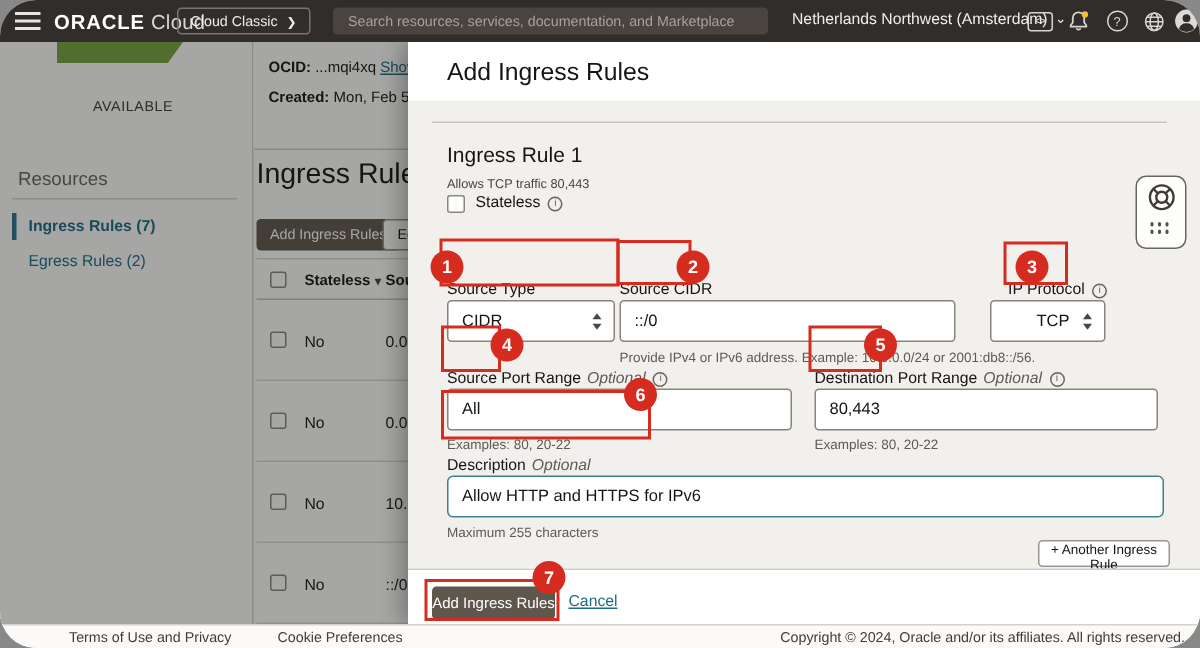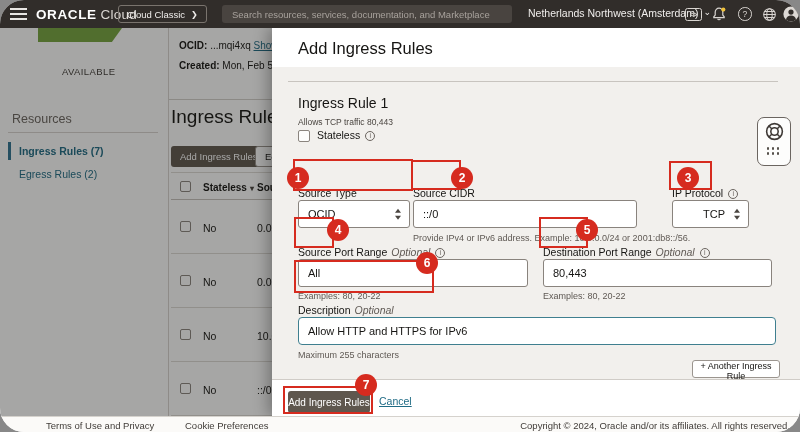--- a/index.html
+++ b/index.html
@@ -206,28 +206,28 @@
       <div class="rule-head">Ingress Rule 1</div>
       <div class="rule-note">Allows TCP traffic 80,443</div>
       <span class="chk"></span>
       <div class="chk-lbl"><span>Stateless</span><span class="info">i</span></div>
 
       <div class="f-lbl" style="left:26px; top:120px;">Source Type</div>
       <div class="f-lbl" style="left:141px; top:120px;">Source CIDR</div>
       <div class="f-lbl" style="left:400px; top:120px;"><span>IP Protocol</span><span class="info">i</span></div>
 
       <div class="fld" style="left:26px; top:133px; width:112px;">
-          <span>OCID</span>
+          <span>CIDR</span>
           <span class="spin">
             <i class="up"></i>
             <i class="dn"></i>
           </span>
         </div>
       <input class="inp" style="left: 141px; top: 133px; width: 224px;" value="::/0">
-      <div class="fld" style="left:400px; top:133px; width:77px;padding-left:30px;">
+      <div class="fld" style="left:388px; top:133px; width:77px;padding-left:30px;">
           <span>TCP</span>
           <span class="spin">
             <i class="up"></i>
             <i class="dn"></i>
           </span>
         </div>
       <div class="helper" style="left:141px; top:166px;">Provide IPv4 or IPv6 address. Example: 10.0.0.0/24 or 2001:db8::/56.</div>
 
       <div class="f-lbl" style="left:26px; top:179px;"><span>Source Port Range</span><span class="opt">Optional</span><span class="info">i</span></div>
       <div class="f-lbl" style="left:271px; top:179px;"><span>Destination Port Range</span><span class="opt">Optional</span><span class="info">i</span></div>

